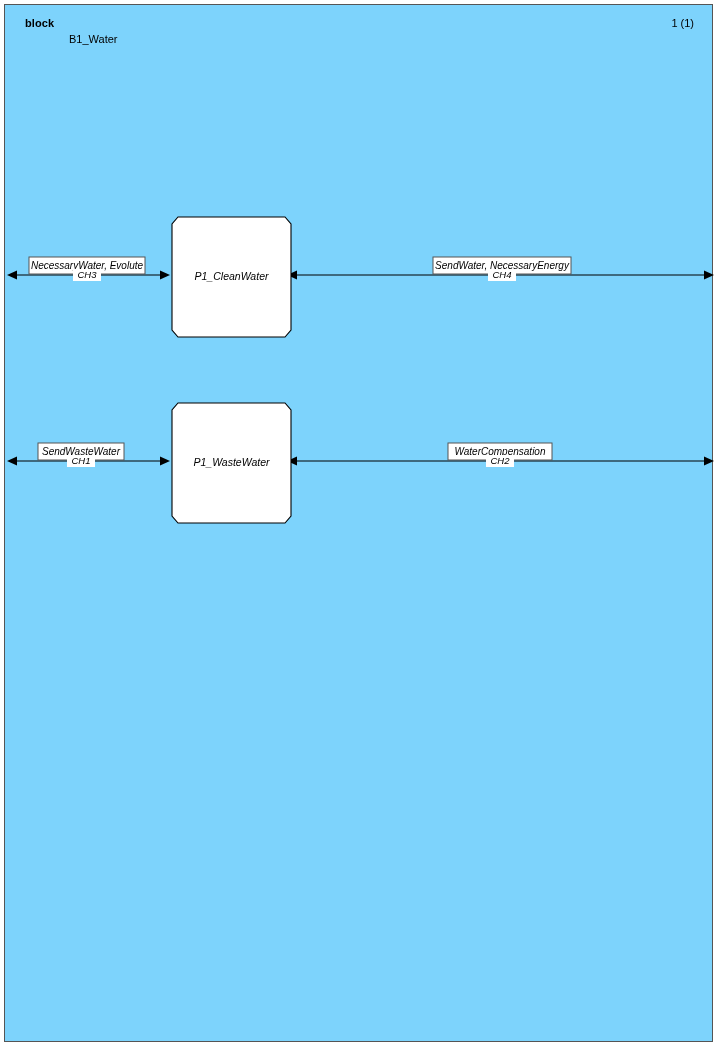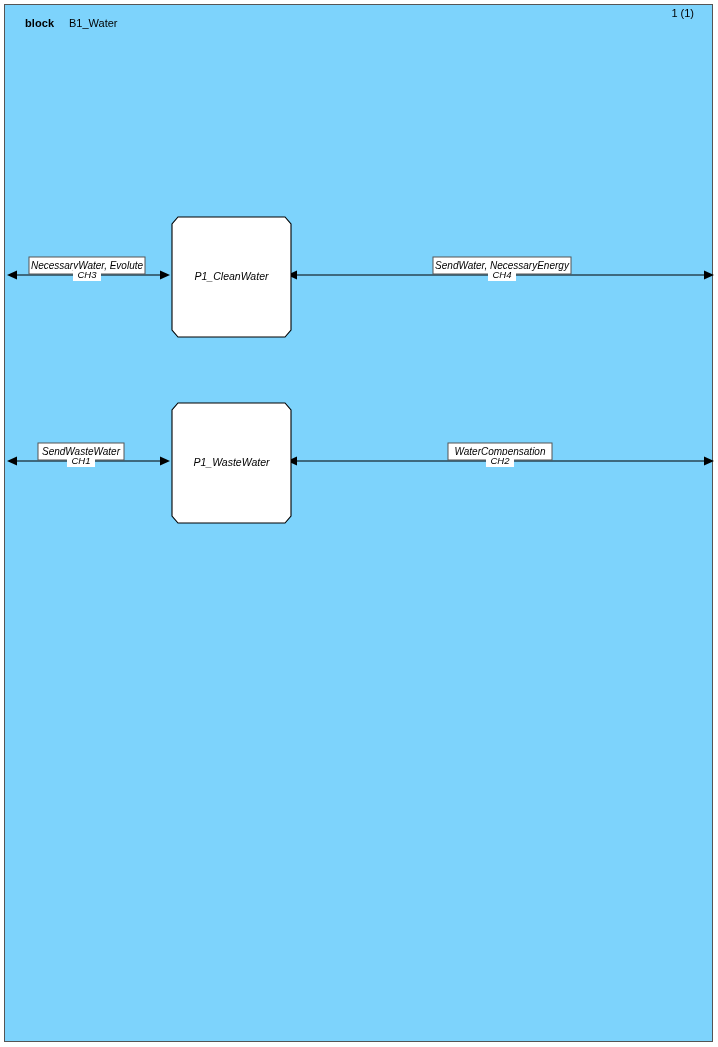--- a/index.html
+++ b/index.html
@@ -40,27 +40,27 @@
     position: absolute;
     left: 20px;
     top: 12px;
     font-size: 11px;
     font-weight: bold;
     letter-spacing: 0.1px;
   }
   #diagram-name {
     position: absolute;
     left: 64px;
+    top: 28px;
+    font-size: 11px;
+  }
+  #page-number {
+    position: absolute;
+    right: 18px;
     top: 12px;
-    font-size: 11px;
-  }
-  #page-number {
-    position: absolute;
-    right: 18px;
-    top: 2px;
     font-size: 11px;
   }
 
   
   #canvas {
     position: absolute;
     left: 0;
     top: 0;
     width: 709px;
     height: 1038px;

